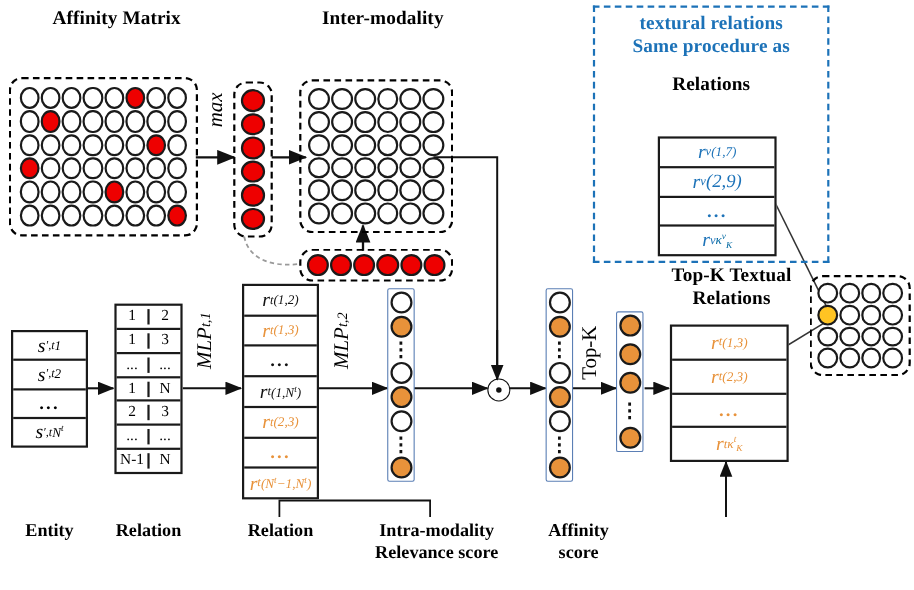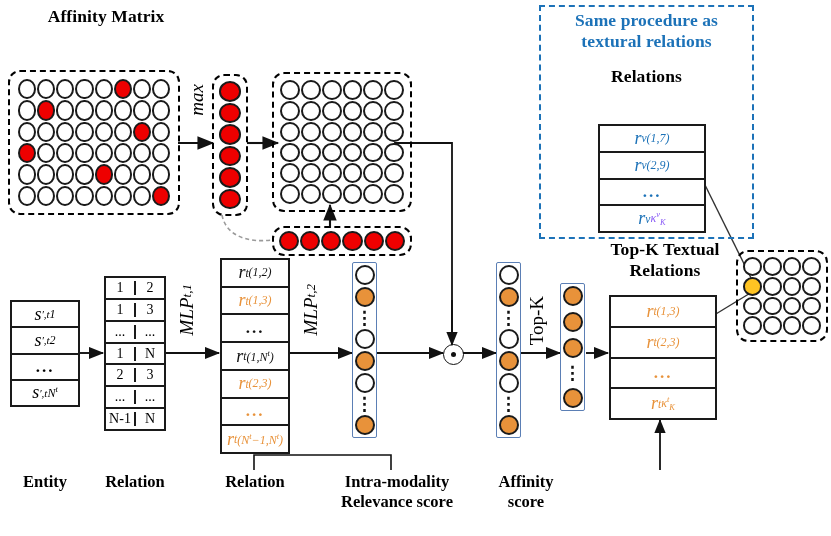--- a/index.html
+++ b/index.html
@@ -132,20 +132,21 @@
       <div class="circ" style="width: 100%; height: 100%; background: rgb(238, 0, 0); place-self: center;"></div>
       <div class="circ" style="width: 100%; height: 100%; background: rgb(238, 0, 0); place-self: center;"></div>
       <div class="circ" style="width: 100%; height: 100%; background: rgb(238, 0, 0); place-self: center;"></div>
       <div class="circ" style="width: 100%; height: 100%; background: rgb(238, 0, 0); place-self: center;"></div>
       <div class="circ" style="width: 100%; height: 100%; background: rgb(238, 0, 0); place-self: center;"></div>
       <div class="circ" style="width: 100%; height: 100%; background: rgb(238, 0, 0); place-self: center;"></div>
     </div>
 </div>
 
 <div class="abs ttl" style="left:258px;top:6px;width:180px;">
+  <div>Inter-modality</div>
 </div>
 
 <div class="abs dashbox" style="left:272px;top:72px;width:140px;height:140px;padding:6px 6px;">
   <div class="grid" id="imp-grid" style="grid-template-columns:repeat(6,1fr);grid-template-rows:repeat(6,1fr);gap:1px;width:100%;height:100%;">
       <div class="circ" style="width: 100%; height: 100%; background: rgb(255, 255, 255); place-self: center;"></div>
       <div class="circ" style="width: 100%; height: 100%; background: rgb(255, 255, 255); place-self: center;"></div>
       <div class="circ" style="width: 100%; height: 100%; background: rgb(255, 255, 255); place-self: center;"></div>
       <div class="circ" style="width: 100%; height: 100%; background: rgb(255, 255, 255); place-self: center;"></div>
       <div class="circ" style="width: 100%; height: 100%; background: rgb(255, 255, 255); place-self: center;"></div>
       <div class="circ" style="width: 100%; height: 100%; background: rgb(255, 255, 255); place-self: center;"></div>
@@ -189,47 +190,47 @@
       <div class="circ" style="width: 100%; height: 100%; background: rgb(238, 0, 0); place-self: center;"></div>
       <div class="circ" style="width: 100%; height: 100%; background: rgb(238, 0, 0); place-self: center;"></div>
       <div class="circ" style="width: 100%; height: 100%; background: rgb(238, 0, 0); place-self: center;"></div>
       <div class="circ" style="width: 100%; height: 100%; background: rgb(238, 0, 0); place-self: center;"></div>
     </div>
 </div>
 
 <div class="abs dashbox-blue" style="left:539px;top:5px;width:215px;height:234px;"></div>
 
 <div class="abs ttl" style="left:539px;top:10px;width:215px;color:#1C72B8;">
+  <div>textural relations</div>
   <div>Same procedure as</div>
-  <div>textural relations</div>
 </div>
 
 <div class="abs ttl" style="left:539px;top:66px;width:215px;">
   <div>Relations</div>
 </div>
 
 <div class="abs solidbox" style="left:598px;top:124px;width:108px;height:109px;">
   <div id="tk-visual" style="width:100%;height:100%;display:flex;flex-direction:column;">
       <div class="cell" style="flex: 1 1 0px;">
         <span style="font-style:italic;font-size:18px;color:#1C72B8;">r</span>
         <span style="font-style:italic;font-size:11.5px;vertical-align:super;color:#1C72B8;">v</span>
         <span style="font-size:12px;vertical-align:sub;color:#1C72B8;"><span style="font-style:italic;">(1,7)</span></span>
       </div>
       <div class="cell" style="flex: 1 1 0px;">
         <span style="font-style:italic;font-size:18px;color:#1C72B8;">r</span>
         <span style="font-style:italic;font-size:11.5px;vertical-align:super;color:#1C72B8;">v</span>
-        <span style="font-size:12px;vertical-align:sub;color:#1C72B8;"><span style="font-style:italic;">(2,9)</span></span>
+        <span style="font-size:17px;vertical-align:sub;color:#1C72B8;"><span style="font-style:italic;">(2,9)</span></span>
       </div>
       <div class="cell" style="flex: 1 1 0px;">
         <span style="font-weight:bold;letter-spacing:2px;color:#1C72B8;font-size:17px;">...</span>
       </div>
       <div class="cell" style="flex: 1 1 0px;">
         <span style="font-style:italic;font-size:18px;color:#1C72B8;">r</span>
         <span style="font-style:italic;font-size:11.5px;vertical-align:super;color:#1C72B8;">v</span>
-        <span style="font-size:12px;vertical-align:sub;color:#8b5cf6;"><span style="font-style:italic;">κ</span><span style="font-size:8.5px;vertical-align:super;font-style:italic;">v</span><span style="font-size:8.5px;vertical-align:sub;font-style:italic;">K</span></span>
+        <span style="font-size:12px;vertical-align:sub;color:#0369a1;"><span style="font-style:italic;">κ</span><span style="font-size:8.5px;vertical-align:super;font-style:italic;">v</span><span style="font-size:8.5px;vertical-align:sub;font-style:italic;">K</span></span>
       </div>
     </div>
 </div>
 
 <div class="abs dashbox" style="left:736px;top:250px;width:92px;height:92px;padding:5px;">
   <div class="grid" id="vgrid" style="grid-template-columns:repeat(4,1fr);grid-template-rows:repeat(4,1fr);gap:1px;width:100%;height:100%;">
       <div class="circ" style="width: 100%; height: 100%; background: rgb(255, 255, 255); place-self: center;"></div>
       <div class="circ" style="width: 100%; height: 100%; background: rgb(255, 255, 255); place-self: center;"></div>
       <div class="circ" style="width: 100%; height: 100%; background: rgb(255, 255, 255); place-self: center;"></div>
       <div class="circ" style="width: 100%; height: 100%; background: rgb(255, 255, 255); place-self: center;"></div>

